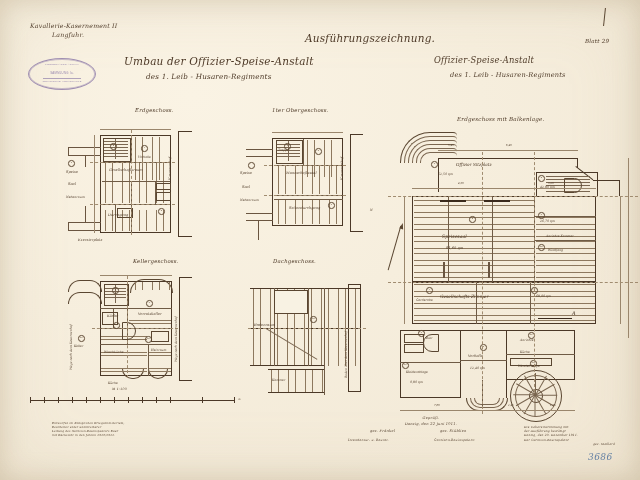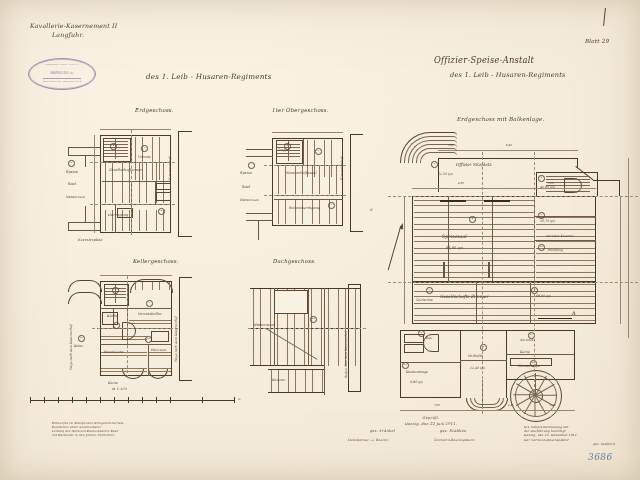--- a/index.html
+++ b/index.html
@@ -126,23 +126,25 @@
 </head>
 <body>
 
 <div id="sheet">
 
   <div class="abs hand ink" id="hdr-left">
     <div class="l1">Kavallerie-Kasernement II</div>
     <div class="l2">Langfuhr.</div>
   </div>
 
+  <div class="abs hand ink" id="draw-type">Ausführungszeichnung.</div>
   <div class="abs hand ink" id="blatt">Blatt 29</div>
   <div class="abs" id="tick-top"></div>
 
+  <div class="abs hand ink" id="main-title">Umbau der Offizier-Speise-Anstalt</div>
   <div class="abs hand ink" id="main-sub">des 1.  Leib - Husaren-Regiments</div>
   <div class="abs hand ink" id="right-title">Offizier-Speise-Anstalt</div>
   <div class="abs hand ink" id="right-sub">des 1.  Leib - Husaren-Regiments</div>
 
   <div class="abs" id="stamp">
     <div class="sl a">KONSERVATOR ARCHIV</div>
     <div class="rule"></div>
     <div class="sl b">SAMMLUNG  Ia.</div>
     <div class="sl c">TECHNISCHE HOCHSCHULE</div>
   </div>

